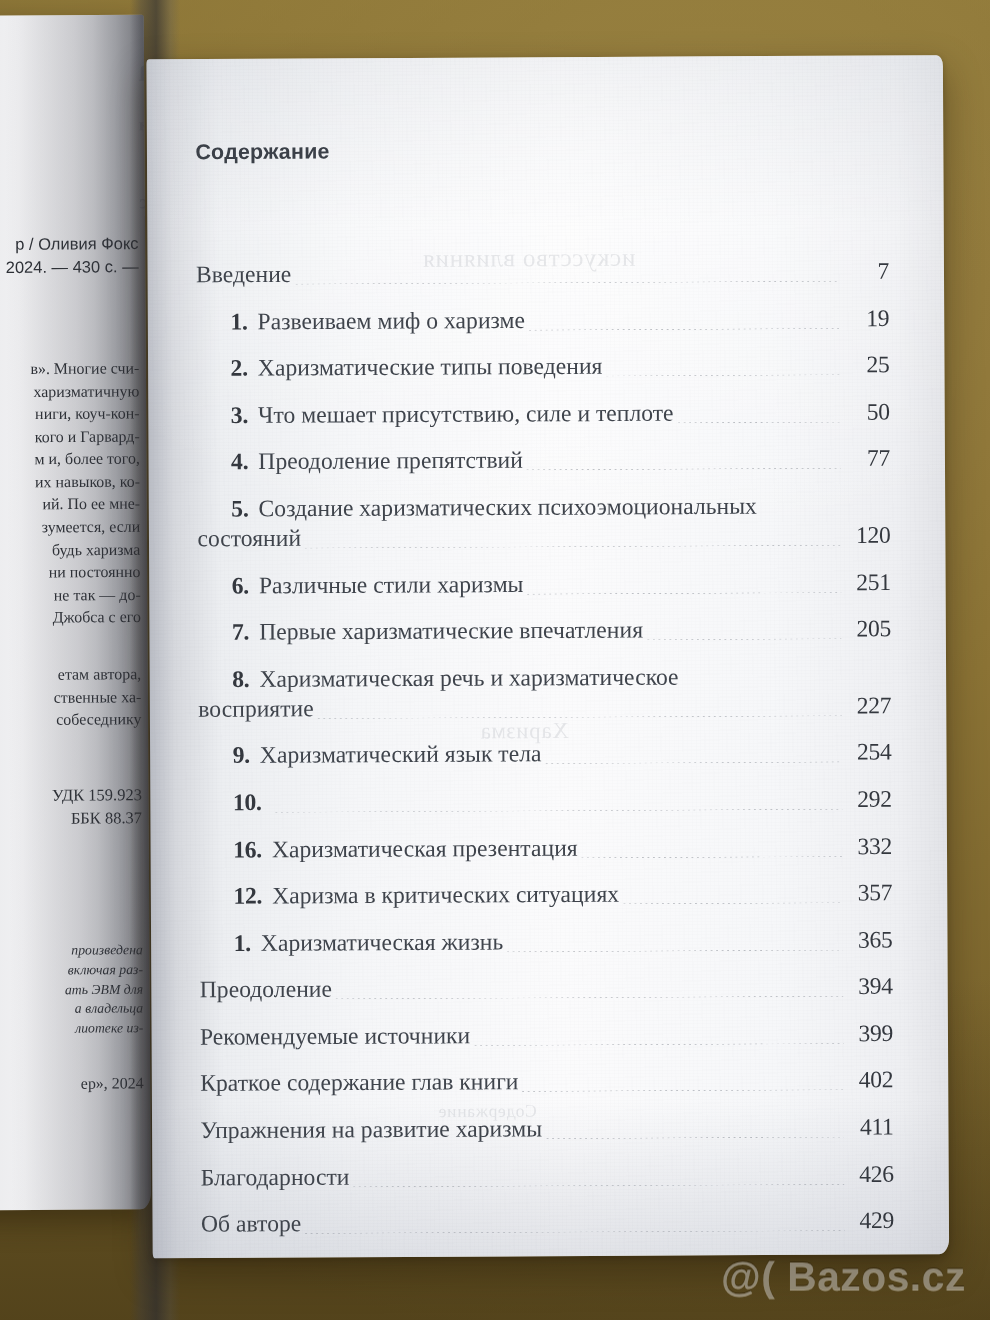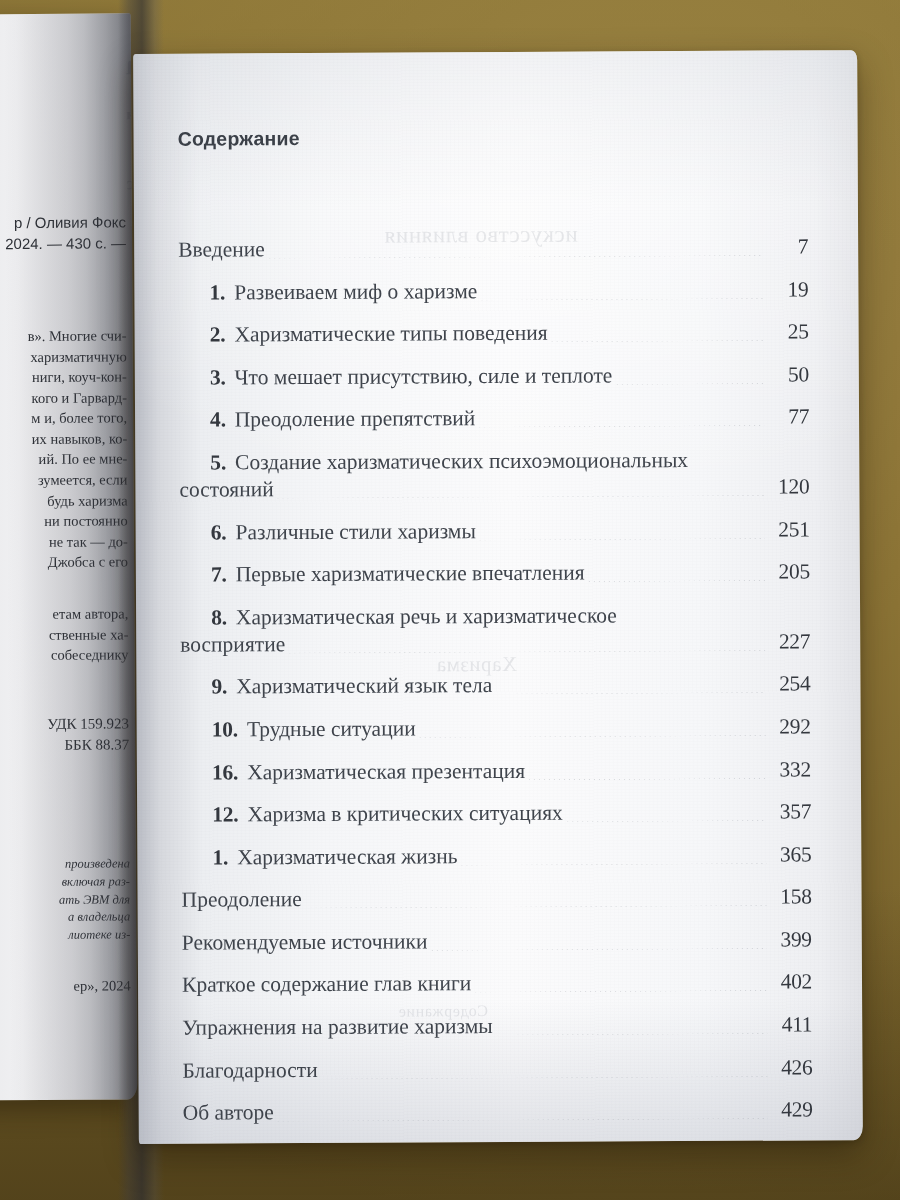--- a/index.html
+++ b/index.html
@@ -388,21 +388,20 @@
             </span>
           </li>
           <li class="toc-row level-chapter">
             <span class="toc-num">9.</span>
             <span class="toc-label">Харизматический язык тела</span>
             <span class="toc-leader"></span>
             <span class="toc-page">254</span>
           </li>
           <li class="toc-row level-chapter">
             <span class="toc-num">10.</span>
-            <span class="toc-label">Трудные ситуации</span>
             <span class="toc-leader"></span>
             <span class="toc-page">292</span>
           </li>
           <li class="toc-row level-chapter">
             <span class="toc-num">16.</span>
             <span class="toc-label">Харизматическая презентация</span>
             <span class="toc-leader"></span>
             <span class="toc-page">332</span>
           </li>
           <li class="toc-row level-chapter">
@@ -413,21 +412,21 @@
           </li>
           <li class="toc-row level-chapter">
             <span class="toc-num">1.</span>
             <span class="toc-label">Харизматическая жизнь</span>
             <span class="toc-leader"></span>
             <span class="toc-page">365</span>
           </li>
           <li class="toc-row level-part">
             <span class="toc-label">Преодоление</span>
             <span class="toc-leader"></span>
-            <span class="toc-page">158</span>
+            <span class="toc-page">394</span>
           </li>
           <li class="toc-row level-part">
             <span class="toc-label">Рекомендуемые источники</span>
             <span class="toc-leader"></span>
             <span class="toc-page">399</span>
           </li>
           <li class="toc-row level-part">
             <span class="toc-label">Краткое содержание глав книги</span>
             <span class="toc-leader"></span>
             <span class="toc-page">402</span>
@@ -444,13 +443,14 @@
           </li>
           <li class="toc-row level-part">
             <span class="toc-label">Об авторе</span>
             <span class="toc-leader"></span>
             <span class="toc-page">429</span>
           </li>
         </ul>
     </div>
   </div>
 
+  <div id="watermark">@( Bazos.cz</div>
 </div>
 
 </body></html>

